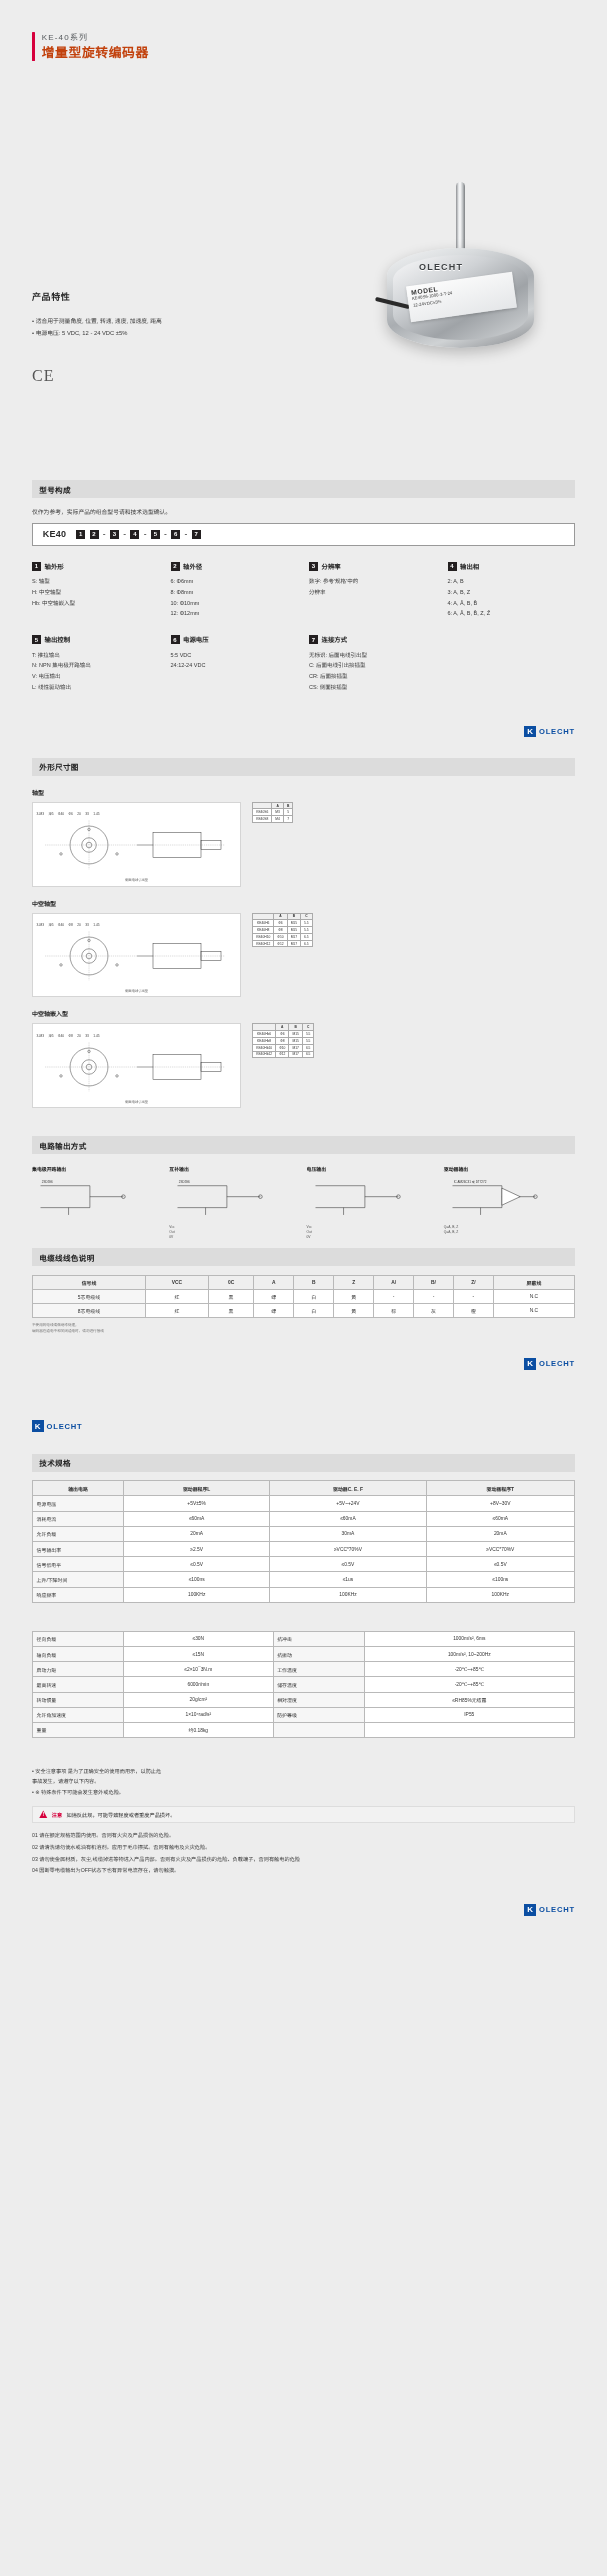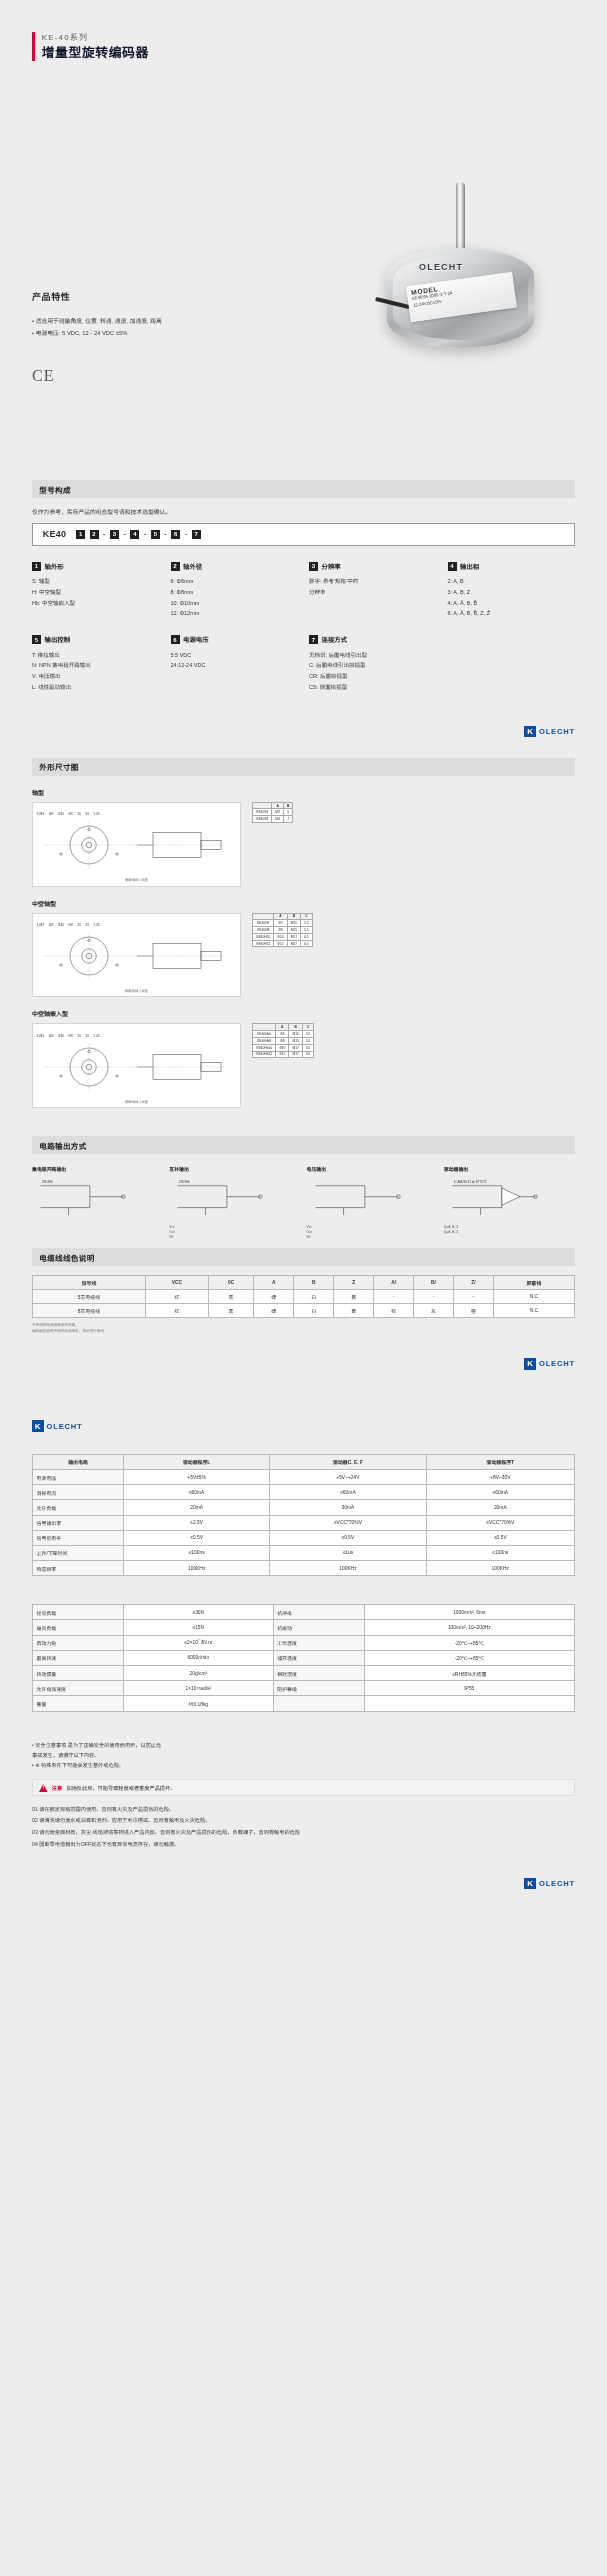--- a/index.html
+++ b/index.html
@@ -10,21 +10,21 @@
     color: #2b2b2b;
     -webkit-font-smoothing: antialiased;
   }
   .page { width: 607px; position: relative; }
 
   
   .hero { height: 480px; position: relative; background: #ededed; }
   .hero-title { position: absolute; left: 32px; top: 32px; display: flex; gap: 6.7px; }
   .hero-bar { width: 3px; background: #d6003c; border-radius: 0.6px; }
   .hero-series { font-size: 8px; letter-spacing: 1.2px; color: #55595c; line-height: 1.5; }
-  .hero-name { font-size: 12.8px; font-weight: 700; color: #0f172a; letter-spacing: 0.6px; line-height: 1.35; }
+  .hero-name { font-size: 12.8px; font-weight: 700; color: #c2410c; letter-spacing: 0.6px; line-height: 1.35; }
 
   .feat { position: absolute; left: 32px; top: 290px; width: 200px; }
   .feat-h { font-size: 9px; font-weight: 700; color: #2b2b2b; letter-spacing: 0.6px; }
   .feat-list { margin-top: 13.4px; font-size: 5.8px; line-height: 2.05; color: #3a3a3a; }
   .feat-list div { white-space: nowrap; }
 
   .ce { position: absolute; left: 32px; top: 367px; font-size: 16px; font-weight: 300;
         letter-spacing: 1.2px; color: #555; font-family: "Liberation Serif", serif; }
 
   
@@ -587,20 +587,21 @@
   </div>
 
   <div class="logo-strip-left" style="padding-top:30px">
     <div class="logo">
       <div class="logo-k">K</div>
       <div class="logo-t">OLECHT</div>
     </div>
   </div>
 
   <section class="sec" style="margin-top:11px">
+    <div class="sec-head">技术规格</div>
     <table class="stbl">
       <thead>
           <tr id="spec-head">
             <th>输出电路</th>
             <th>驱动器程序L</th>
             <th>驱动器C. E. F</th>
             <th>驱动器程序T</th>
           </tr>
         </thead>
       <tbody id="spec-body">

